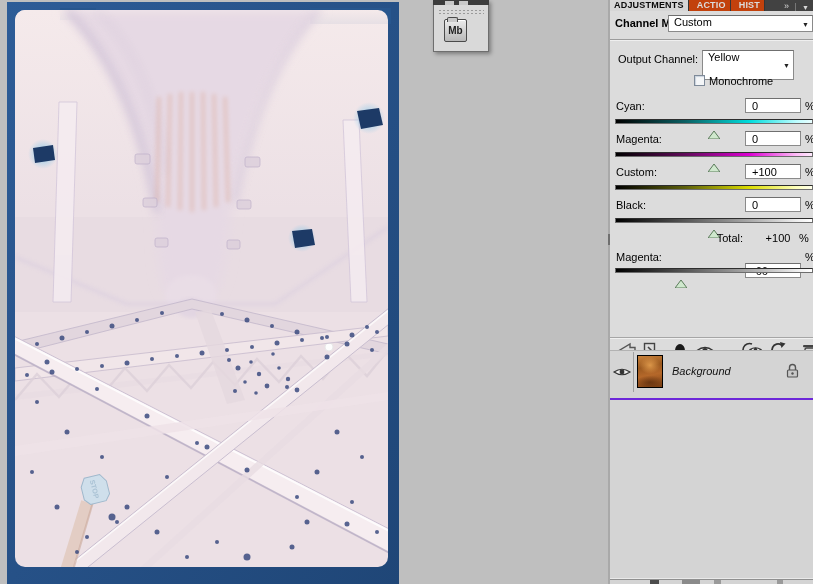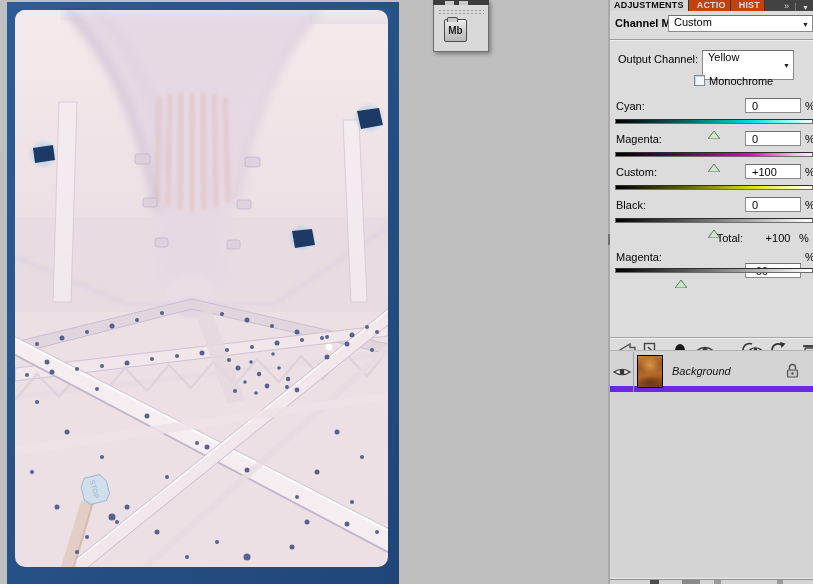--- a/index.html
+++ b/index.html
@@ -70,22 +70,22 @@
   .handle{position:absolute;top:6px;width:12px;height:8px;cursor:grab;}
 
   
   .iconbar{position:absolute;left:0;top:326px;width:203px;height:24px;border-top:1px solid #a6a6a6;
            box-shadow:inset 0 1px 0 #f0f0f0;}
   .ibtn{position:absolute;top:3px;width:20px;height:19px;cursor:pointer;}
 
   
   .layers{position:absolute;left:0;top:350px;width:203px;height:234px;background:#d4d4d4;
           border-top:1px solid #b2b2b2;}
-  .layer-row{position:absolute;left:0;top:1px;width:203px;height:40px;background:#d4d4d4;
-             border-bottom:6px solid #6d28d9;cursor:pointer;}
+  .layer-row{position:absolute;left:0;top:1px;width:203px;height:48px;background:#d4d4d4;
+             border-bottom:2px solid #6d28d9;cursor:pointer;}
   .eye-cell{position:absolute;left:0;top:0;width:24px;height:40px;border-right:1px solid #a0a0a0;
             display:flex;align-items:center;justify-content:center;cursor:pointer;}
   .thumb{position:absolute;left:27px;top:3px;width:26px;height:33px;border:1px solid #000;cursor:pointer;
          background:
            radial-gradient(ellipse 60% 40% at 50% 30%,rgba(230,160,80,.85),rgba(0,0,0,0) 70%),
            radial-gradient(ellipse 80% 30% at 50% 85%,rgba(60,25,5,.5),rgba(0,0,0,0) 75%),
            linear-gradient(168deg,#c8813a 0%,#9c5a20 35%,#b5682a 60%,#7c4014 100%);}
   .layer-name{position:absolute;left:62px;top:13px;font-size:11px;font-style:italic;color:#111;}
   .lock{position:absolute;right:14px;top:11px;}
   .layers-divider{position:absolute;left:0;top:228px;width:203px;height:1px;background:#8f8f8f;

